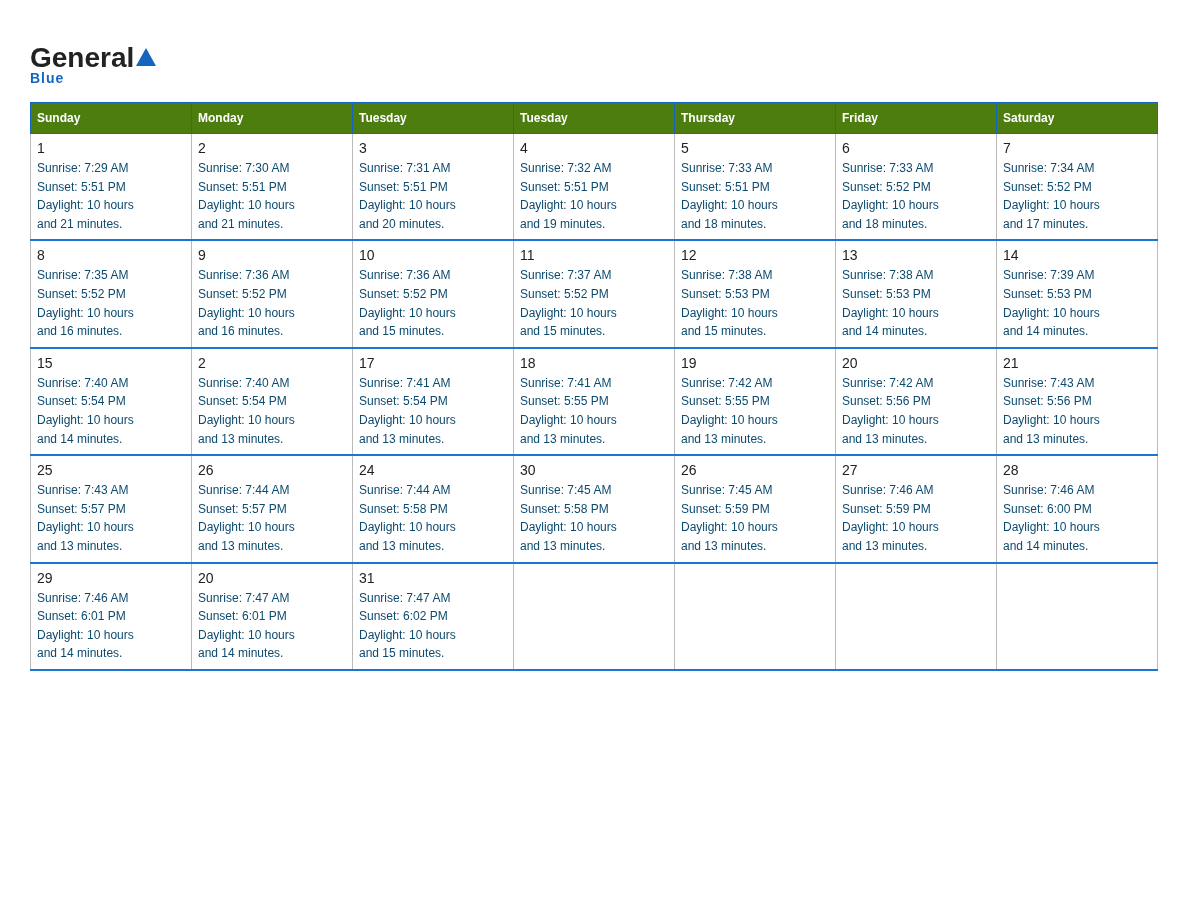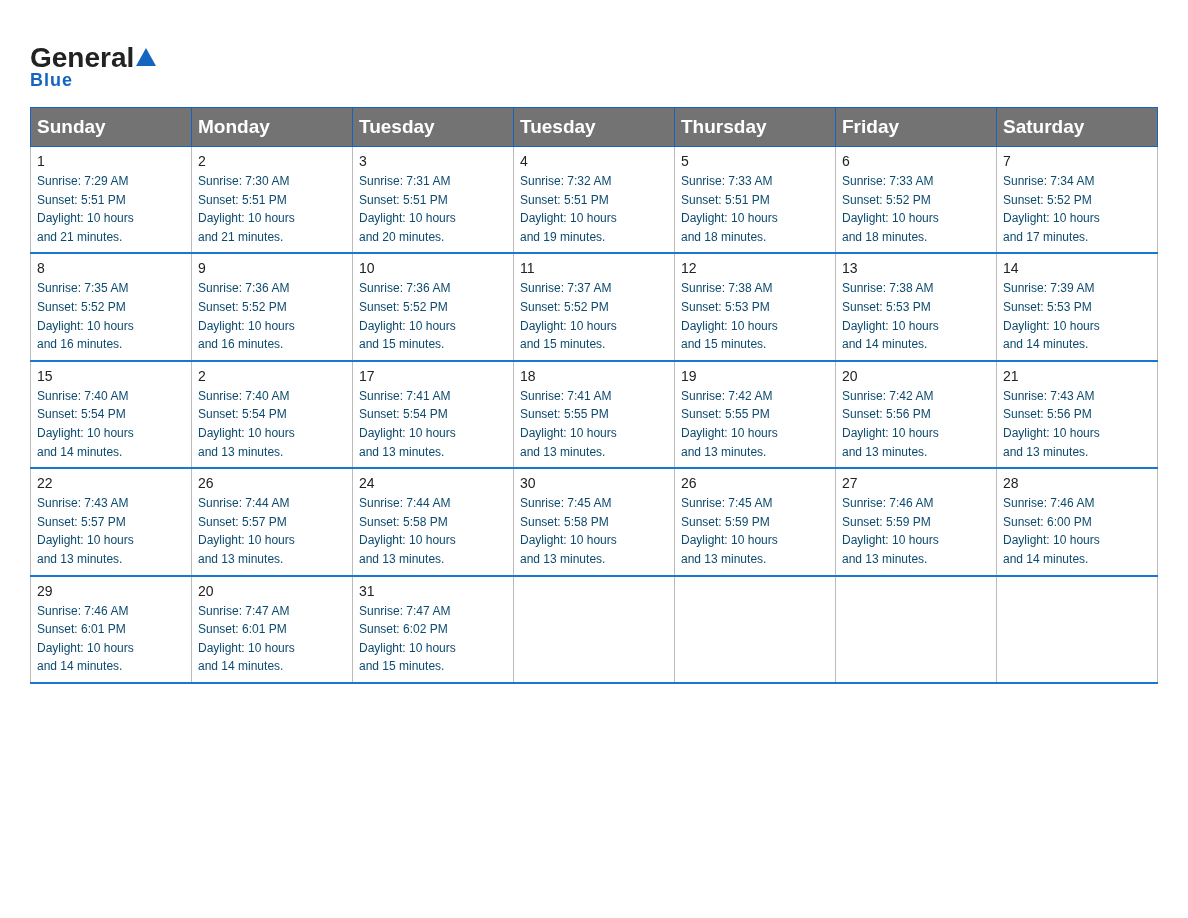--- a/index.html
+++ b/index.html
@@ -24,21 +24,21 @@
       align-items: flex-start;
     }
     .logo-text {
       font-size: 28px;
       font-weight: bold;
       color: #222;
       line-height: 1;
     }
     .logo-blue-bar {
       color: #1565c0;
-      font-size: 18px;
+      font-size: 14px;
       font-weight: bold;
       margin-top: -2px;
       letter-spacing: 1px;
     }
     .title-area {
       text-align: right;
     }
     .title-area h1 {
       font-size: 48px;
       font-weight: bold;
@@ -50,25 +50,25 @@
       font-weight: normal;
       color: #444;
       margin-top: 4px;
     }
     table {
       width: 100%;
       border-collapse: collapse;
       table-layout: fixed;
     }
     thead tr th {
-      background-color: #737373;
+      background-color: #4d7c0f;
       color: #fff;
       padding: 8px 6px;
       text-align: left;
-      font-size: 19px;
+      font-size: 12px;
       font-weight: bold;
       border: 1px solid #1565c0;
     }
     tbody tr td {
       border: 1px solid #bbb;
       padding: 6px 6px;
       vertical-align: top;
       height: 100px;
       font-size: 12.5px;
       color: #222;
@@ -210,21 +210,21 @@
           <span class="day-num">20</span>
 <div class="day-info">Sunrise: 7:42 AM<br>Sunset: 5:56 PM<br>Daylight: 10 hours<br>and 13 minutes.</div>
         </td>
         <td>
           <span class="day-num">21</span>
 <div class="day-info">Sunrise: 7:43 AM<br>Sunset: 5:56 PM<br>Daylight: 10 hours<br>and 13 minutes.</div>
         </td>
       </tr>
       <tr>
         <td>
-          <span class="day-num">22</span>
+          <span class="day-num">25</span>
 <div class="day-info">Sunrise: 7:43 AM<br>Sunset: 5:57 PM<br>Daylight: 10 hours<br>and 13 minutes.</div>
         </td>
         <td>
           <span class="day-num">26</span>
 <div class="day-info">Sunrise: 7:44 AM<br>Sunset: 5:57 PM<br>Daylight: 10 hours<br>and 13 minutes.</div>
         </td>
         <td>
           <span class="day-num">24</span>
 <div class="day-info">Sunrise: 7:44 AM<br>Sunset: 5:58 PM<br>Daylight: 10 hours<br>and 13 minutes.</div>
         </td>

